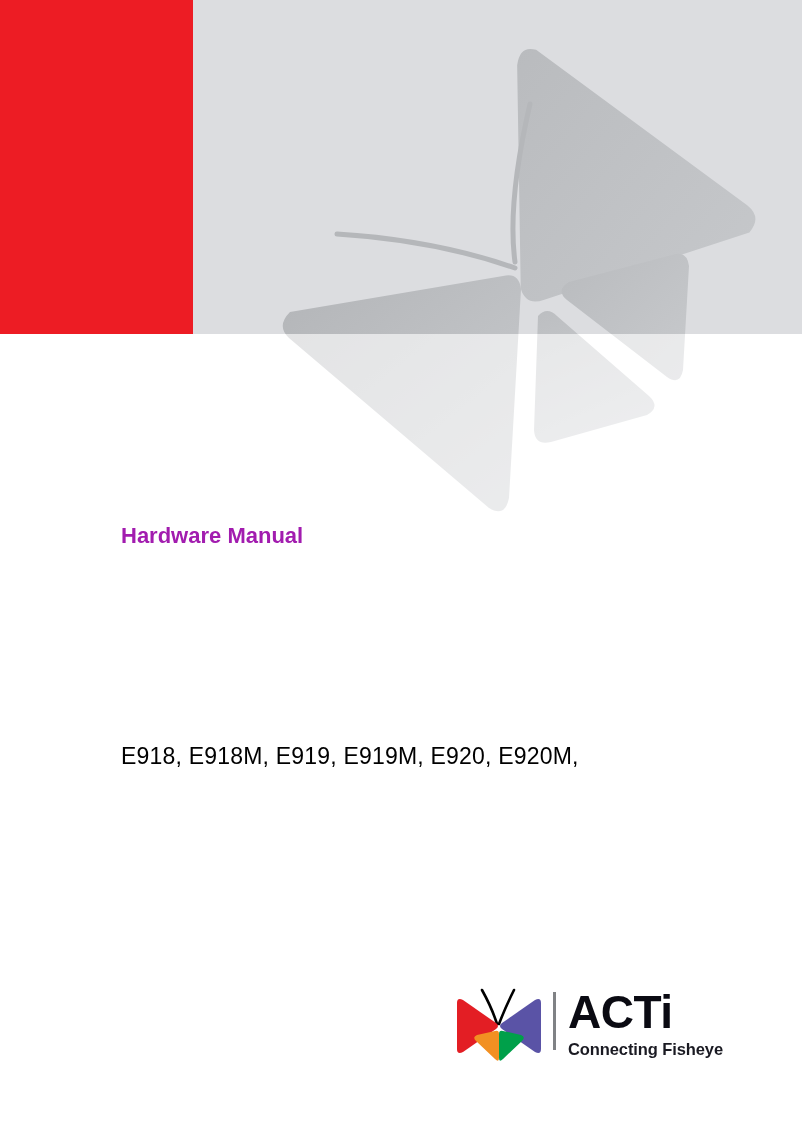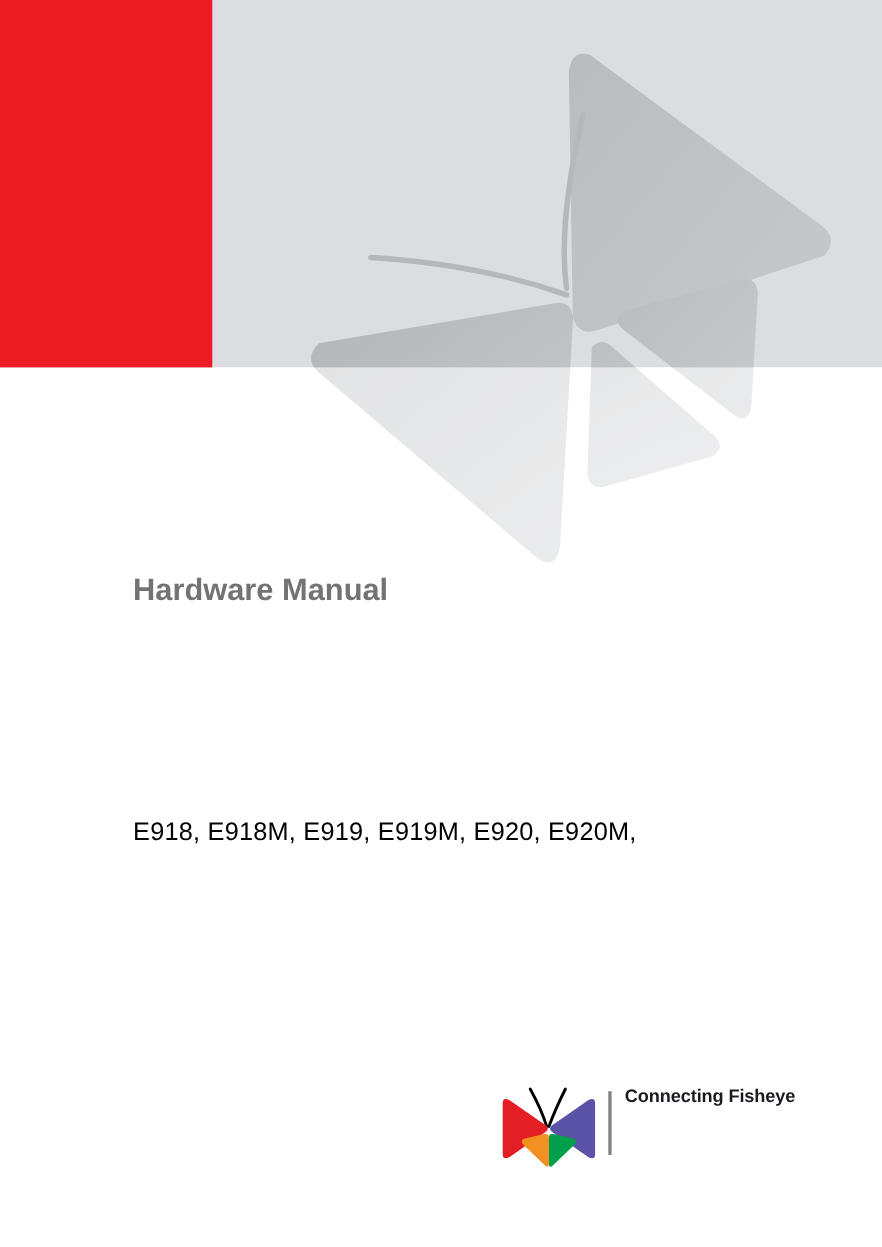--- a/index.html
+++ b/index.html
@@ -73,23 +73,23 @@
   }
   .title-line {
     font-size: 38px;
     font-weight: bold;
     color: #000000;
     line-height: 70px;
     letter-spacing: -0.3px;
     white-space: nowrap;
   }
   .subtitle {
-    font-size: 28px;
-    font-weight: bold;
-    color: #737373;
+    font-size: 22px;
+    font-weight: bold;
+    color: #a21caf;
     line-height: 46px;
     margin-top: 8px;
     white-space: nowrap;
   }
 
   
   .models {
     position: absolute;
     left: 121px;
     top: 736px;
@@ -231,18 +231,19 @@
 
         <path d="M 24 55 Q 20 51 25 49 L 43 45 Q 47 44 47 48 L 47 72 Q 47 77 43 73 Z" fill="#f29022"></path>
 
         <path d="M 70 55 Q 74 51 69 49 L 51 45 Q 47 44 47 48 L 47 72 Q 47 77 51 73 Z" fill="#00a04a"></path>
       </svg>
     </div>
 
     <div class="logo-divider"></div>
 
     <div class="logo-words">
+      <div class="logo-acti">ACTi</div>
       <div class="logo-tagline">Connecting Fisheye</div>
     </div>
 
   </div>
 
 </div>
 
 </body></html>

